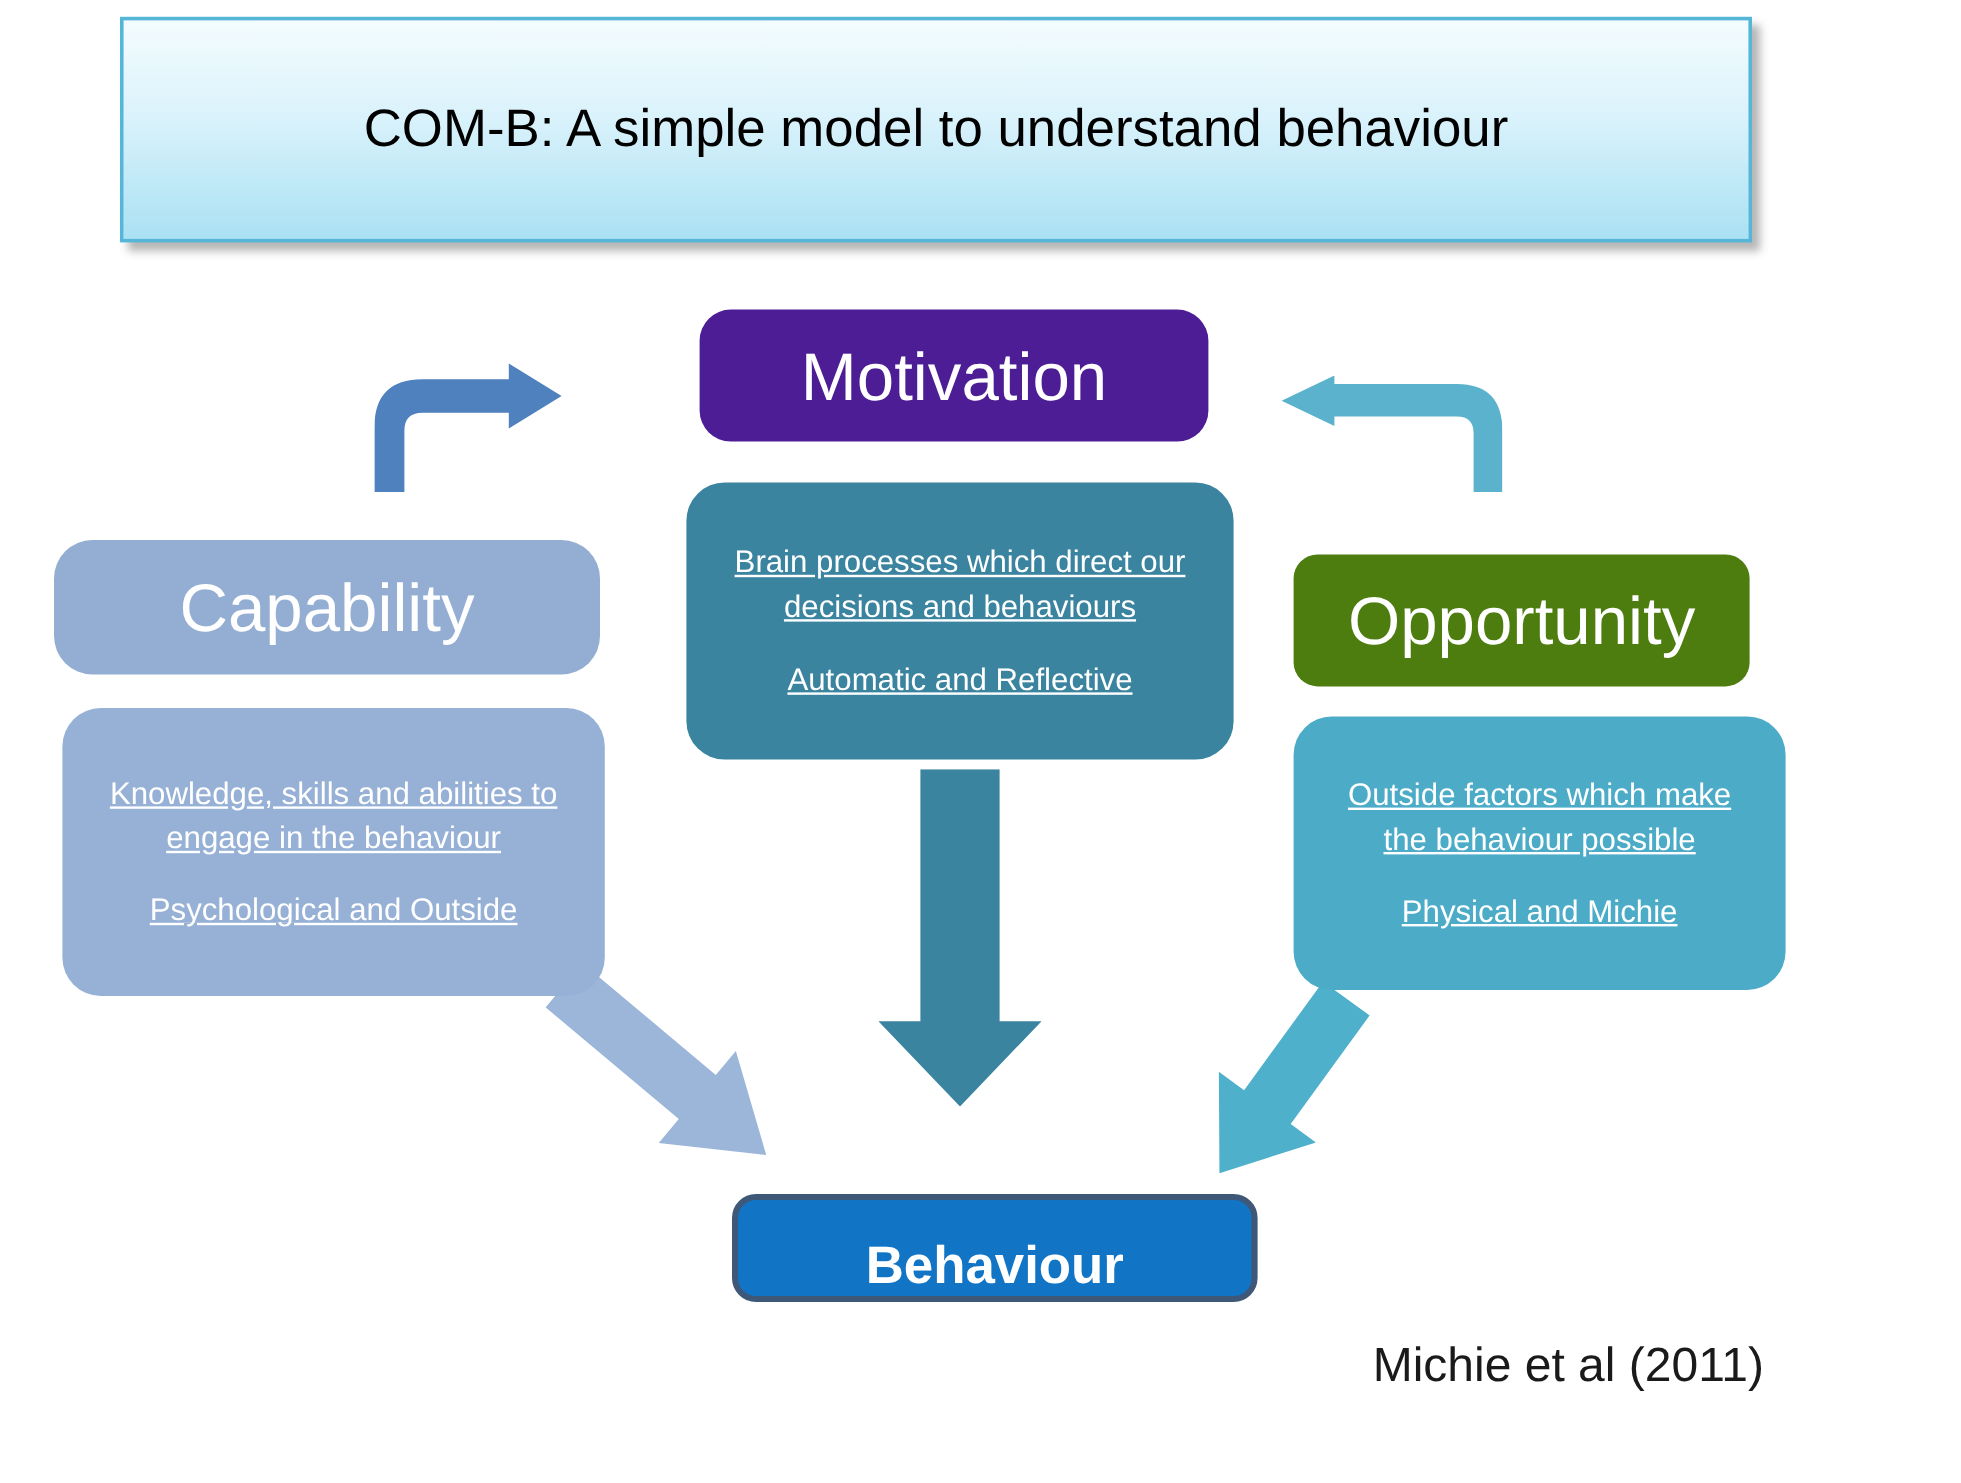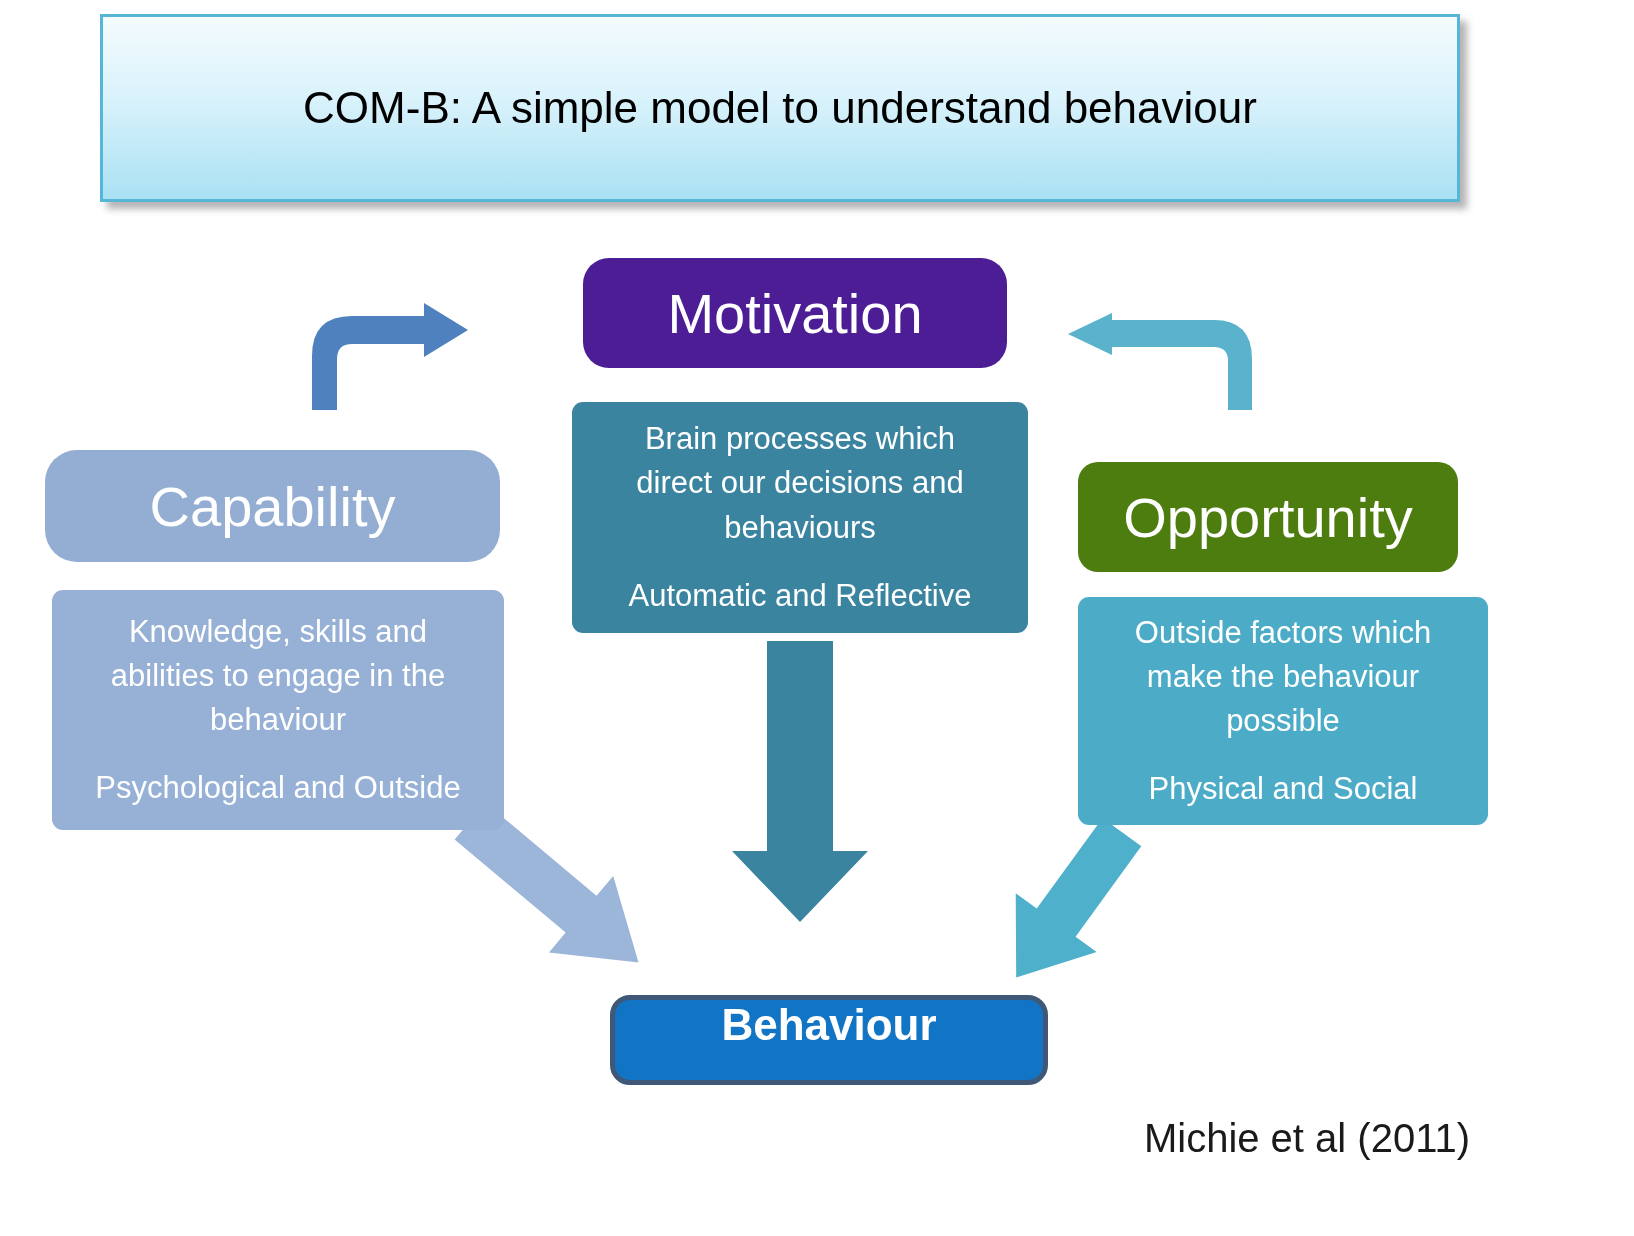--- a/index.html
+++ b/index.html
@@ -49,40 +49,41 @@
     color: #ffffff; font-size: 56px;
     display: flex; align-items: center; justify-content: center;
     border-radius: 26px;
   }
   #cap-hdr { left: 45px;   top: 450px; width: 455px; height: 112px; background: #93aed2; border-radius: 32px; }
   #mot-hdr { left: 583px;  top: 258px; width: 424px; height: 110px; background: #4c1d95; }
   #opp-hdr { left: 1078px; top: 462px; width: 380px; height: 110px; background: #4d7c0f; border-radius: 20px; }
 
   .desc {
     position: absolute; z-index: 2;
-    color: #ffffff; font-size: 31px; line-height: 1.42;
+    color: #ffffff; font-size: 26px; line-height: 1.42;
     text-align: center;
     display: flex; flex-direction: column; justify-content: center;
-    border-radius: 11px;
+    border-radius: 32px;
+    text-decoration: underline;
   }
   .desc p { margin: 0; }
   .desc p.first { margin-bottom: 24px; }
   #cap-desc { left: 52px;   top: 590px; width: 452px; height: 240px; background: #96b1d5; padding: 16px 34px; }
   #mot-desc { left: 572px;  top: 402px; width: 456px; height: 231px; background: #3a84a0; padding: 0 34px; }
   #opp-desc { left: 1078px; top: 597px; width: 410px; height: 228px; background: #4cacc8; padding: 0 38px; }
 
   
   .behaviour-box {
     position: absolute; z-index: 2;
     left: 610px; top: 995px; width: 438px; height: 90px;
     background: #1174c5;
     border: 5px solid #3f5878;
     border-radius: 20px;
     color: #ffffff; font-size: 44px; font-weight: bold;
-    display: flex; align-items: flex-start; justify-content: center;
+    display: flex; align-items: flex-end; justify-content: center;
   }
 
   
   .citation {
     position: absolute; z-index: 2;
     right: 164px; top: 1116px;
     font-size: 40px; color: #1a1a1a; text-align: right;
   }
 </style>
 </head>
@@ -141,21 +142,21 @@
     <p>Psychological and Outside</p>
   </div>
 
   <div class="desc" id="mot-desc">
     <p class="first">Brain processes which direct our decisions and behaviours</p>
     <p>Automatic and Reflective</p>
   </div>
 
   <div class="desc" id="opp-desc">
     <p class="first">Outside factors which make the behaviour possible</p>
-    <p>Physical and Social</p>
+    <p>Physical and Michie</p>
   </div>
 
   <div class="behaviour-box">
     <span>Behaviour</span>
   </div>
 
   <div class="citation">Michie et al (2011)</div>
 
 </div>
 

